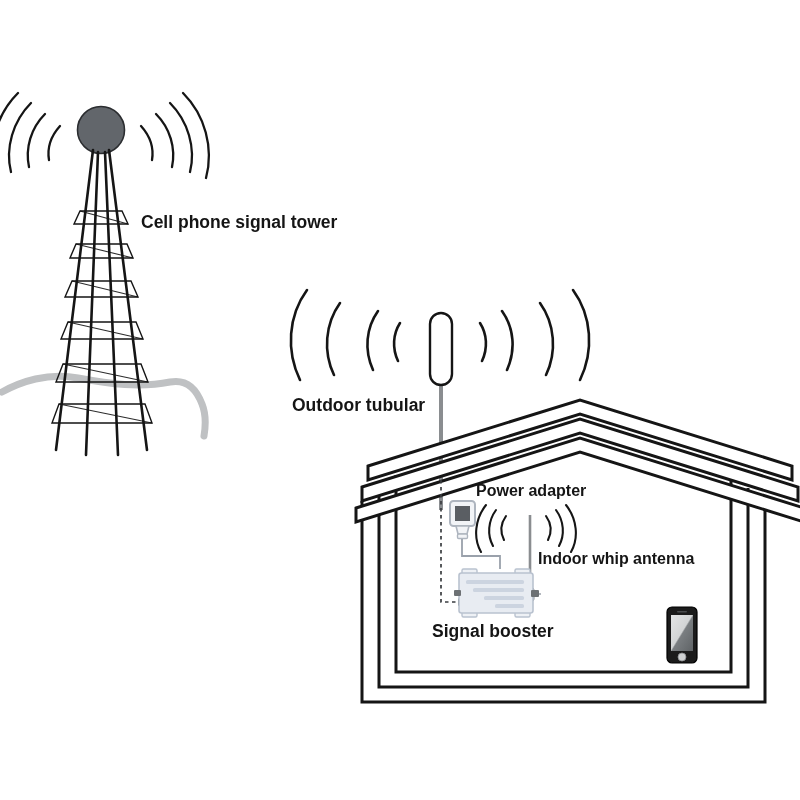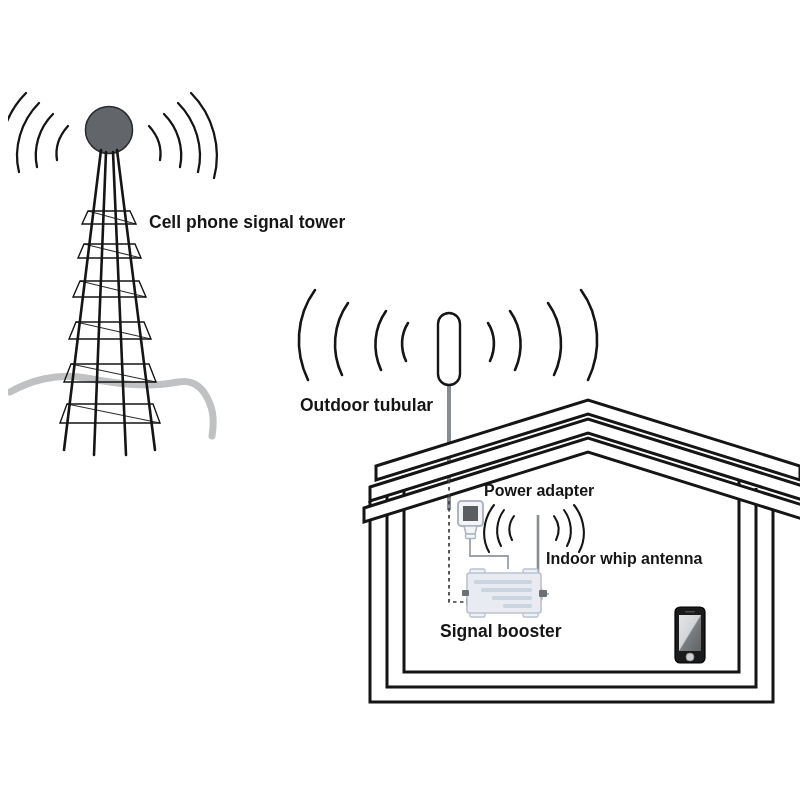--- a/index.html
+++ b/index.html
@@ -1,21 +1,21 @@
 <!DOCTYPE html>
 <html><head>
 <meta charset="utf-8">
 <title>Cell Signal Booster Diagram</title>
 <style>
   html,body{margin:0;padding:0;background:#ffffff;}
   body{
     width:800px;height:800px;overflow:hidden;
     font-family:"Liberation Sans","DejaVu Sans",sans-serif;
   }
-  #stage{position:relative;width:768px;height:800px;background:#ffffff;margin-left:8px;}
+  #stage{position:relative;width:768px;height:800px;background:#ffffff;}
   #stage svg{display:block;}
   .lbl{
     font-family:"Liberation Sans","DejaVu Sans",sans-serif;
     font-weight:bold;
     fill:#151515;
   }
   .lbl-lg{font-size:17.5px;}
   .lbl-md{font-size:16px;}
 </style>
 </head>

